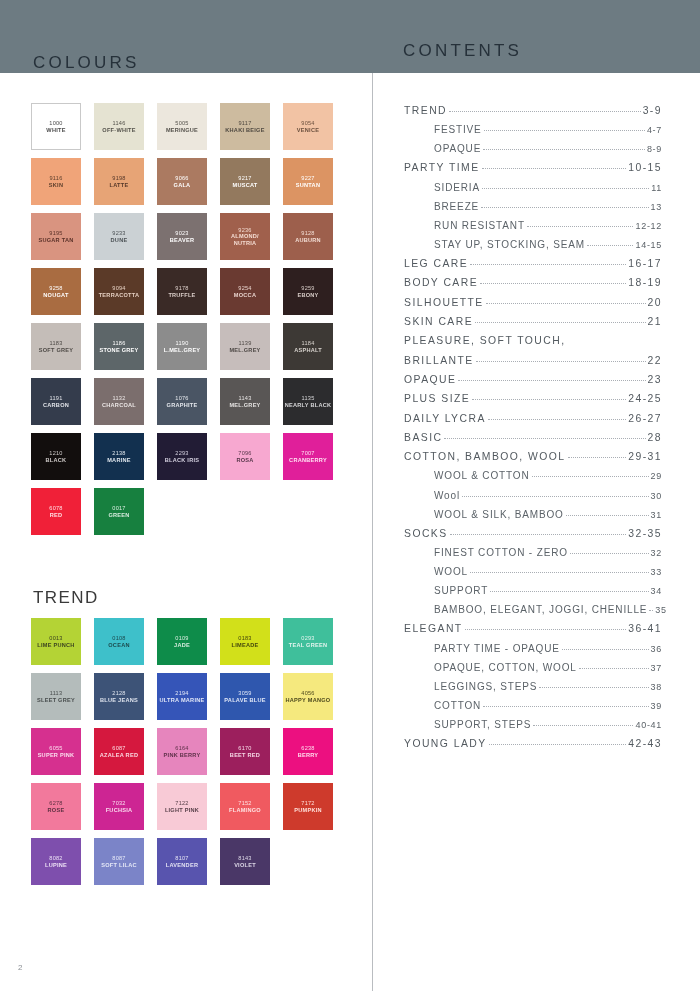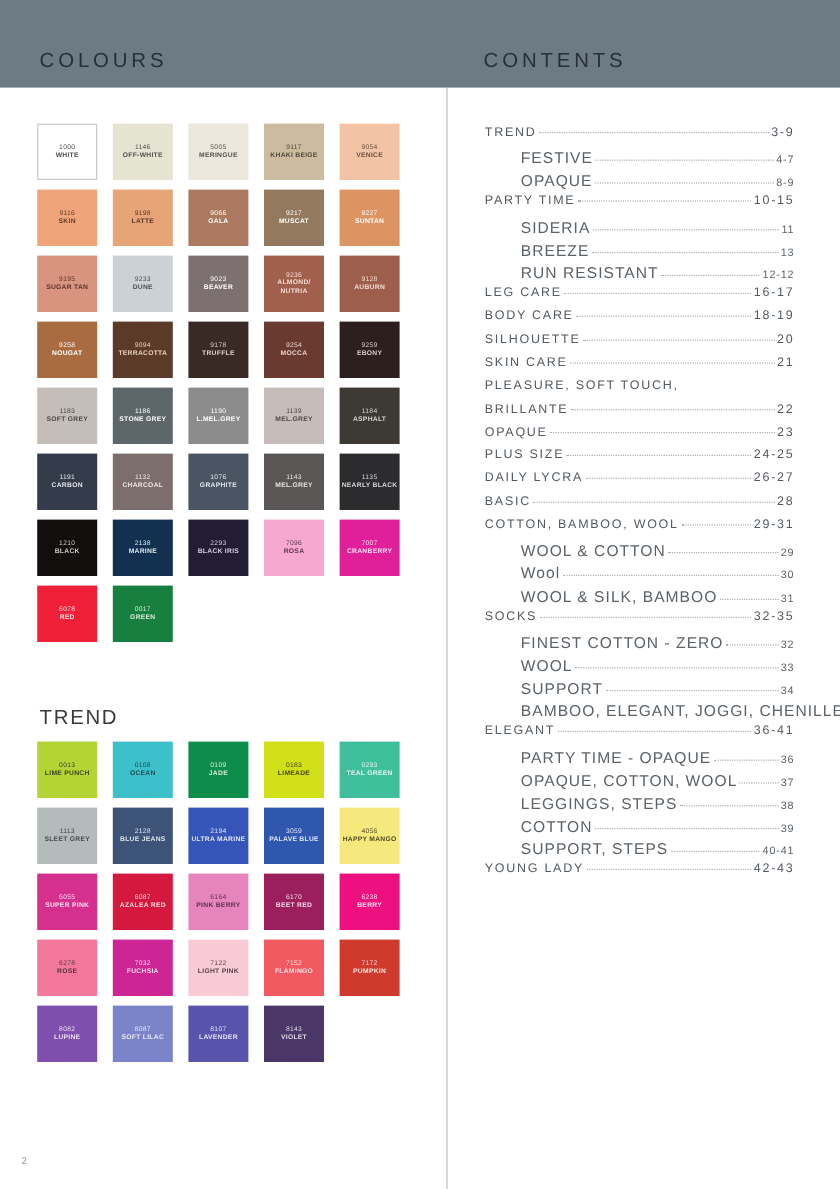--- a/index.html
+++ b/index.html
@@ -23,21 +23,21 @@
   }
   .header-title {
     position: absolute;
     top: 41px;
     font-size: 17px;
     letter-spacing: 3.2px;
     color: #26313a;
     font-weight: 400;
     white-space: nowrap;
   }
-  .header-title.left  { left: 33px; }
+  .header-title.left  { left: 33px; margin-top: 12px; }
   .header-title.right { left: 403px; text-align: center; }
 
   
   .divider {
     position: absolute;
     left: 372px; top: 73px;
     width: 1px; height: 918px;
     background: #b9bcc0;
   }
 
@@ -119,21 +119,21 @@
   .toc-row.lvl1 .pg {
     font-size: 10.4px;
     letter-spacing: 1.45px;
     color: #52595f;
   }
 
   
   .toc-row.lvl2 { height: 19.1px; padding-left: 30px; }
   .toc-row.lvl2 .lbl,
   .toc-row.lvl2 .pg {
-    font-size: 13px;
+    font-size: 10px;
     letter-spacing: 0.85px;
     color: #5b6268;
   }
   .toc-row.lvl2 .pg { font-size: 9px; letter-spacing: 0.7px; }
 
   
   .page-num {
     position: absolute;
     left: 18px; top: 963px;
     font-size: 8px;
@@ -435,20 +435,25 @@
     <div class="toc-row lvl2">
       <span class="lbl">BREEZE</span>
       <span class="dots"></span>
       <span class="pg">13</span>
     </div>
     <div class="toc-row lvl2">
       <span class="lbl">RUN RESISTANT</span>
       <span class="dots"></span>
       <span class="pg">12-12</span>
     </div>
+    <div class="toc-row lvl2">
+      <span class="lbl">STAY UP, STOCKING, SEAM</span>
+      <span class="dots"></span>
+      <span class="pg">14-15</span>
+    </div>
     <div class="toc-row lvl1">
       <span class="lbl">LEG CARE</span>
       <span class="dots"></span>
       <span class="pg">16-17</span>
     </div>
     <div class="toc-row lvl1">
       <span class="lbl">BODY CARE</span>
       <span class="dots"></span>
       <span class="pg">18-19</span>
     </div>

